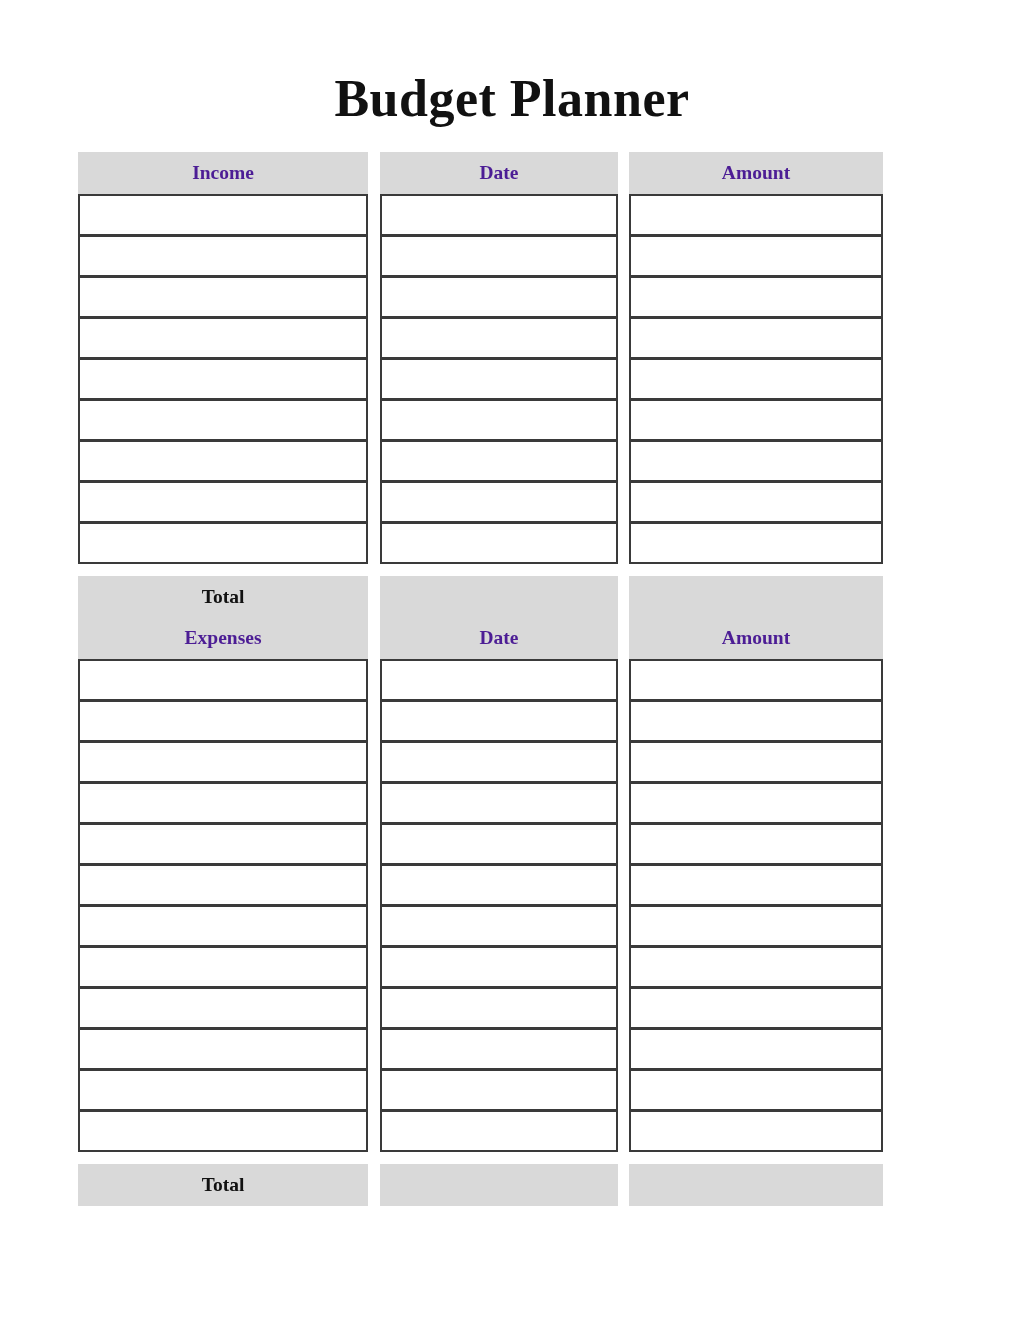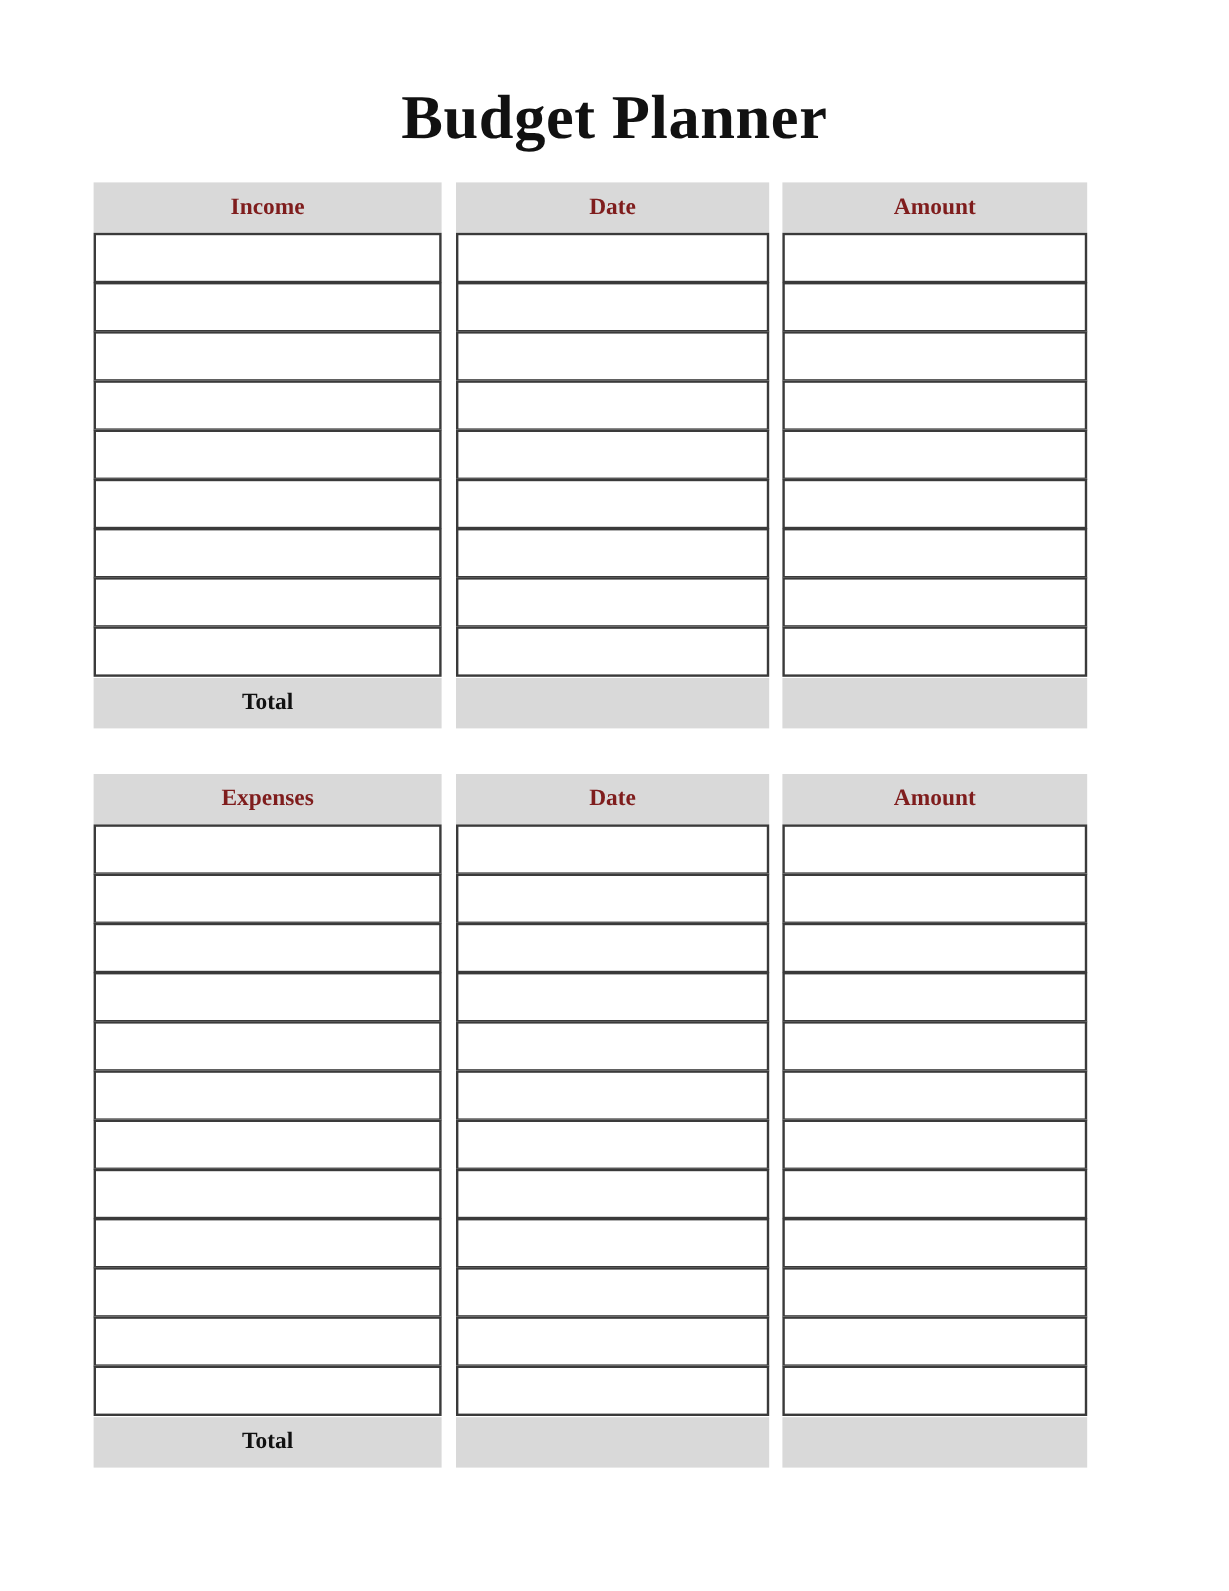--- a/index.html
+++ b/index.html
@@ -36,47 +36,47 @@
   }
 
   
   .budget-table {
     position: absolute;
     left: 78px;
     width: 868px;
   }
 
   #income-table  { top: 152px; }
-  #expenses-table{ top: 645px; }
+  #expenses-table{ top: 617px; }
 
   .row {
     display: flex;
     width: 100%;
   }
 
   
   .cell {
     box-sizing: border-box;
   }
   .col-1 { width: 290px; }
   .gap-a { width: 12px; flex: 0 0 12px; }
-  .col-2 { width: 261px; }
+  .col-2 { width: 238px; }
   .gap-b { width: 11px; flex: 0 0 11px; }
   .col-3 { width: 254px; }
 
   
   .header-row .cell {
     background: #d9d9d9;
     height: 42px;
     line-height: 42px;
     text-align: center;
     font-weight: bold;
     font-size: 19.5px;
     font-family: "Liberation Serif", "DejaVu Serif", serif;
-    color: #7f1d1d;
+    color: #4c1d95;
   }
   .header-row {
     margin-bottom: 0px;
   }
 
   
   .data-row {
     margin-top: 0px;
   }
   .data-row .cell.entry {
@@ -96,21 +96,21 @@
     background: #d9d9d9;
     height: 42px;
     line-height: 42px;
     text-align: center;
     font-weight: bold;
     font-size: 19.5px;
     font-family: "Liberation Serif", "DejaVu Serif", serif;
     color: #111111;
   }
   .total-row {
-    margin-top: 1px;
+    margin-top: 12px;
   }
 
   .spacer { background: transparent; }
 </style>
 </head>
 <body>
 
 <div class="page">
 
   <h1 class="page-title">Budget Planner</h1>

